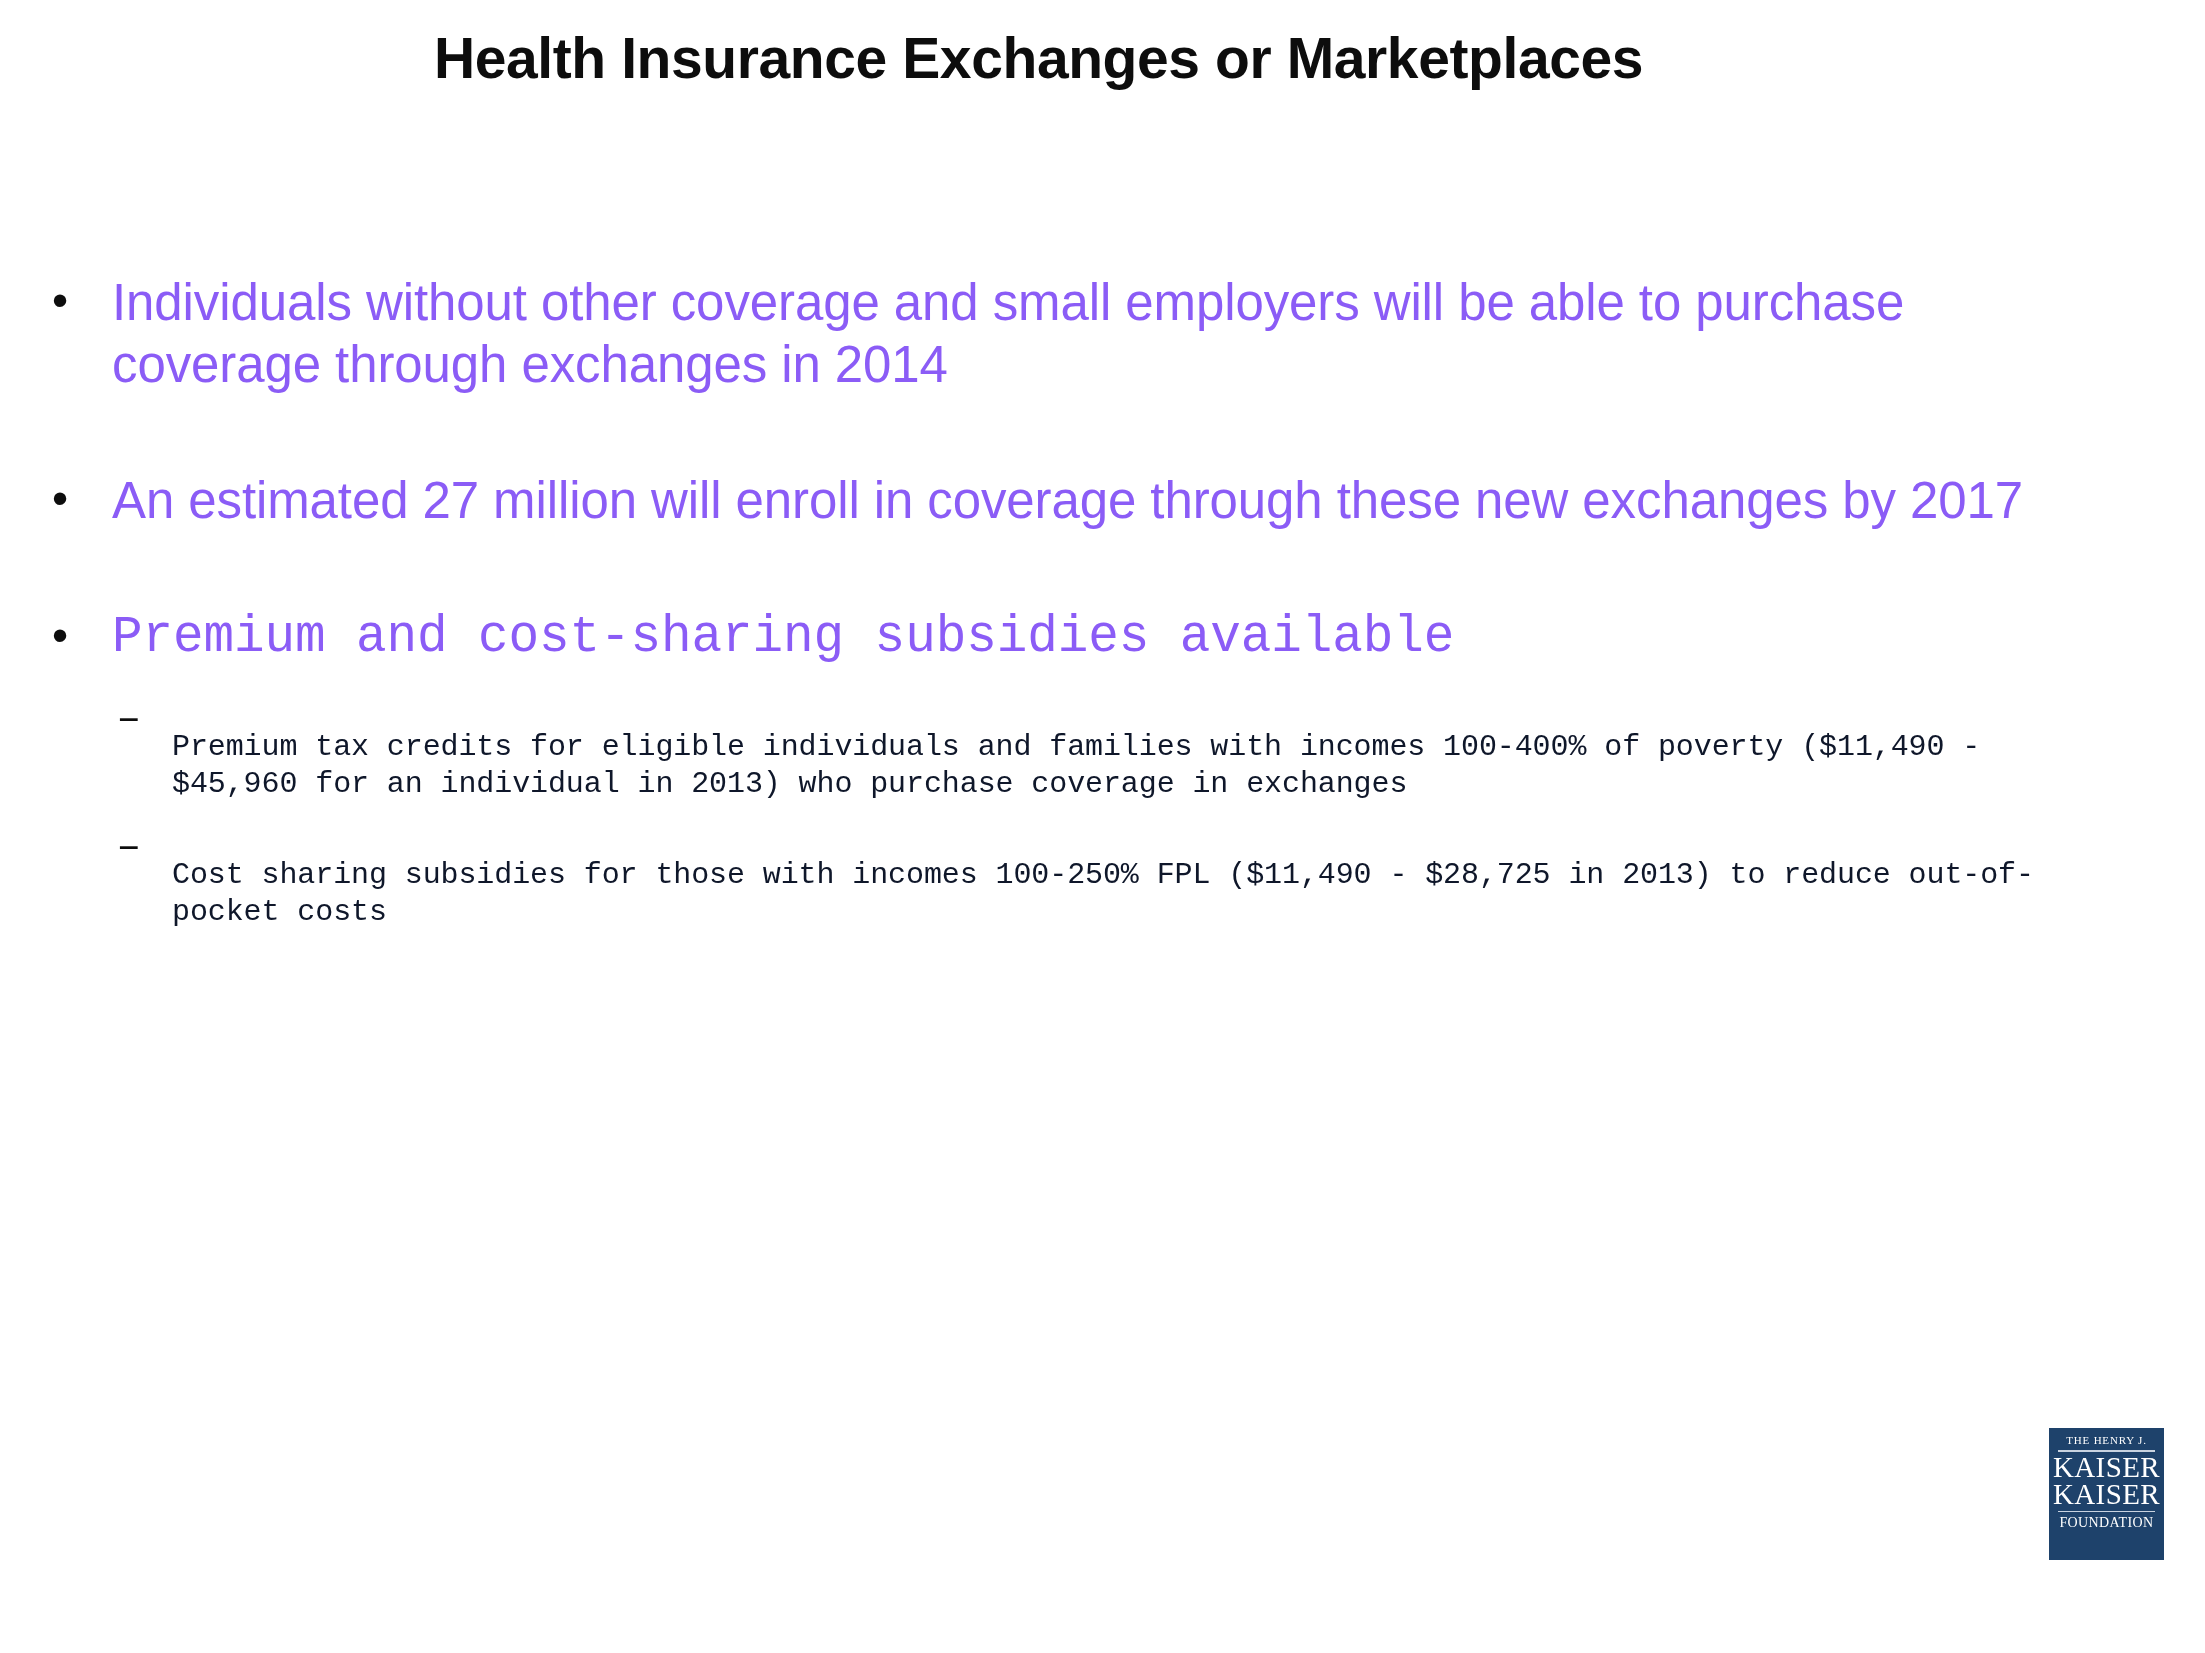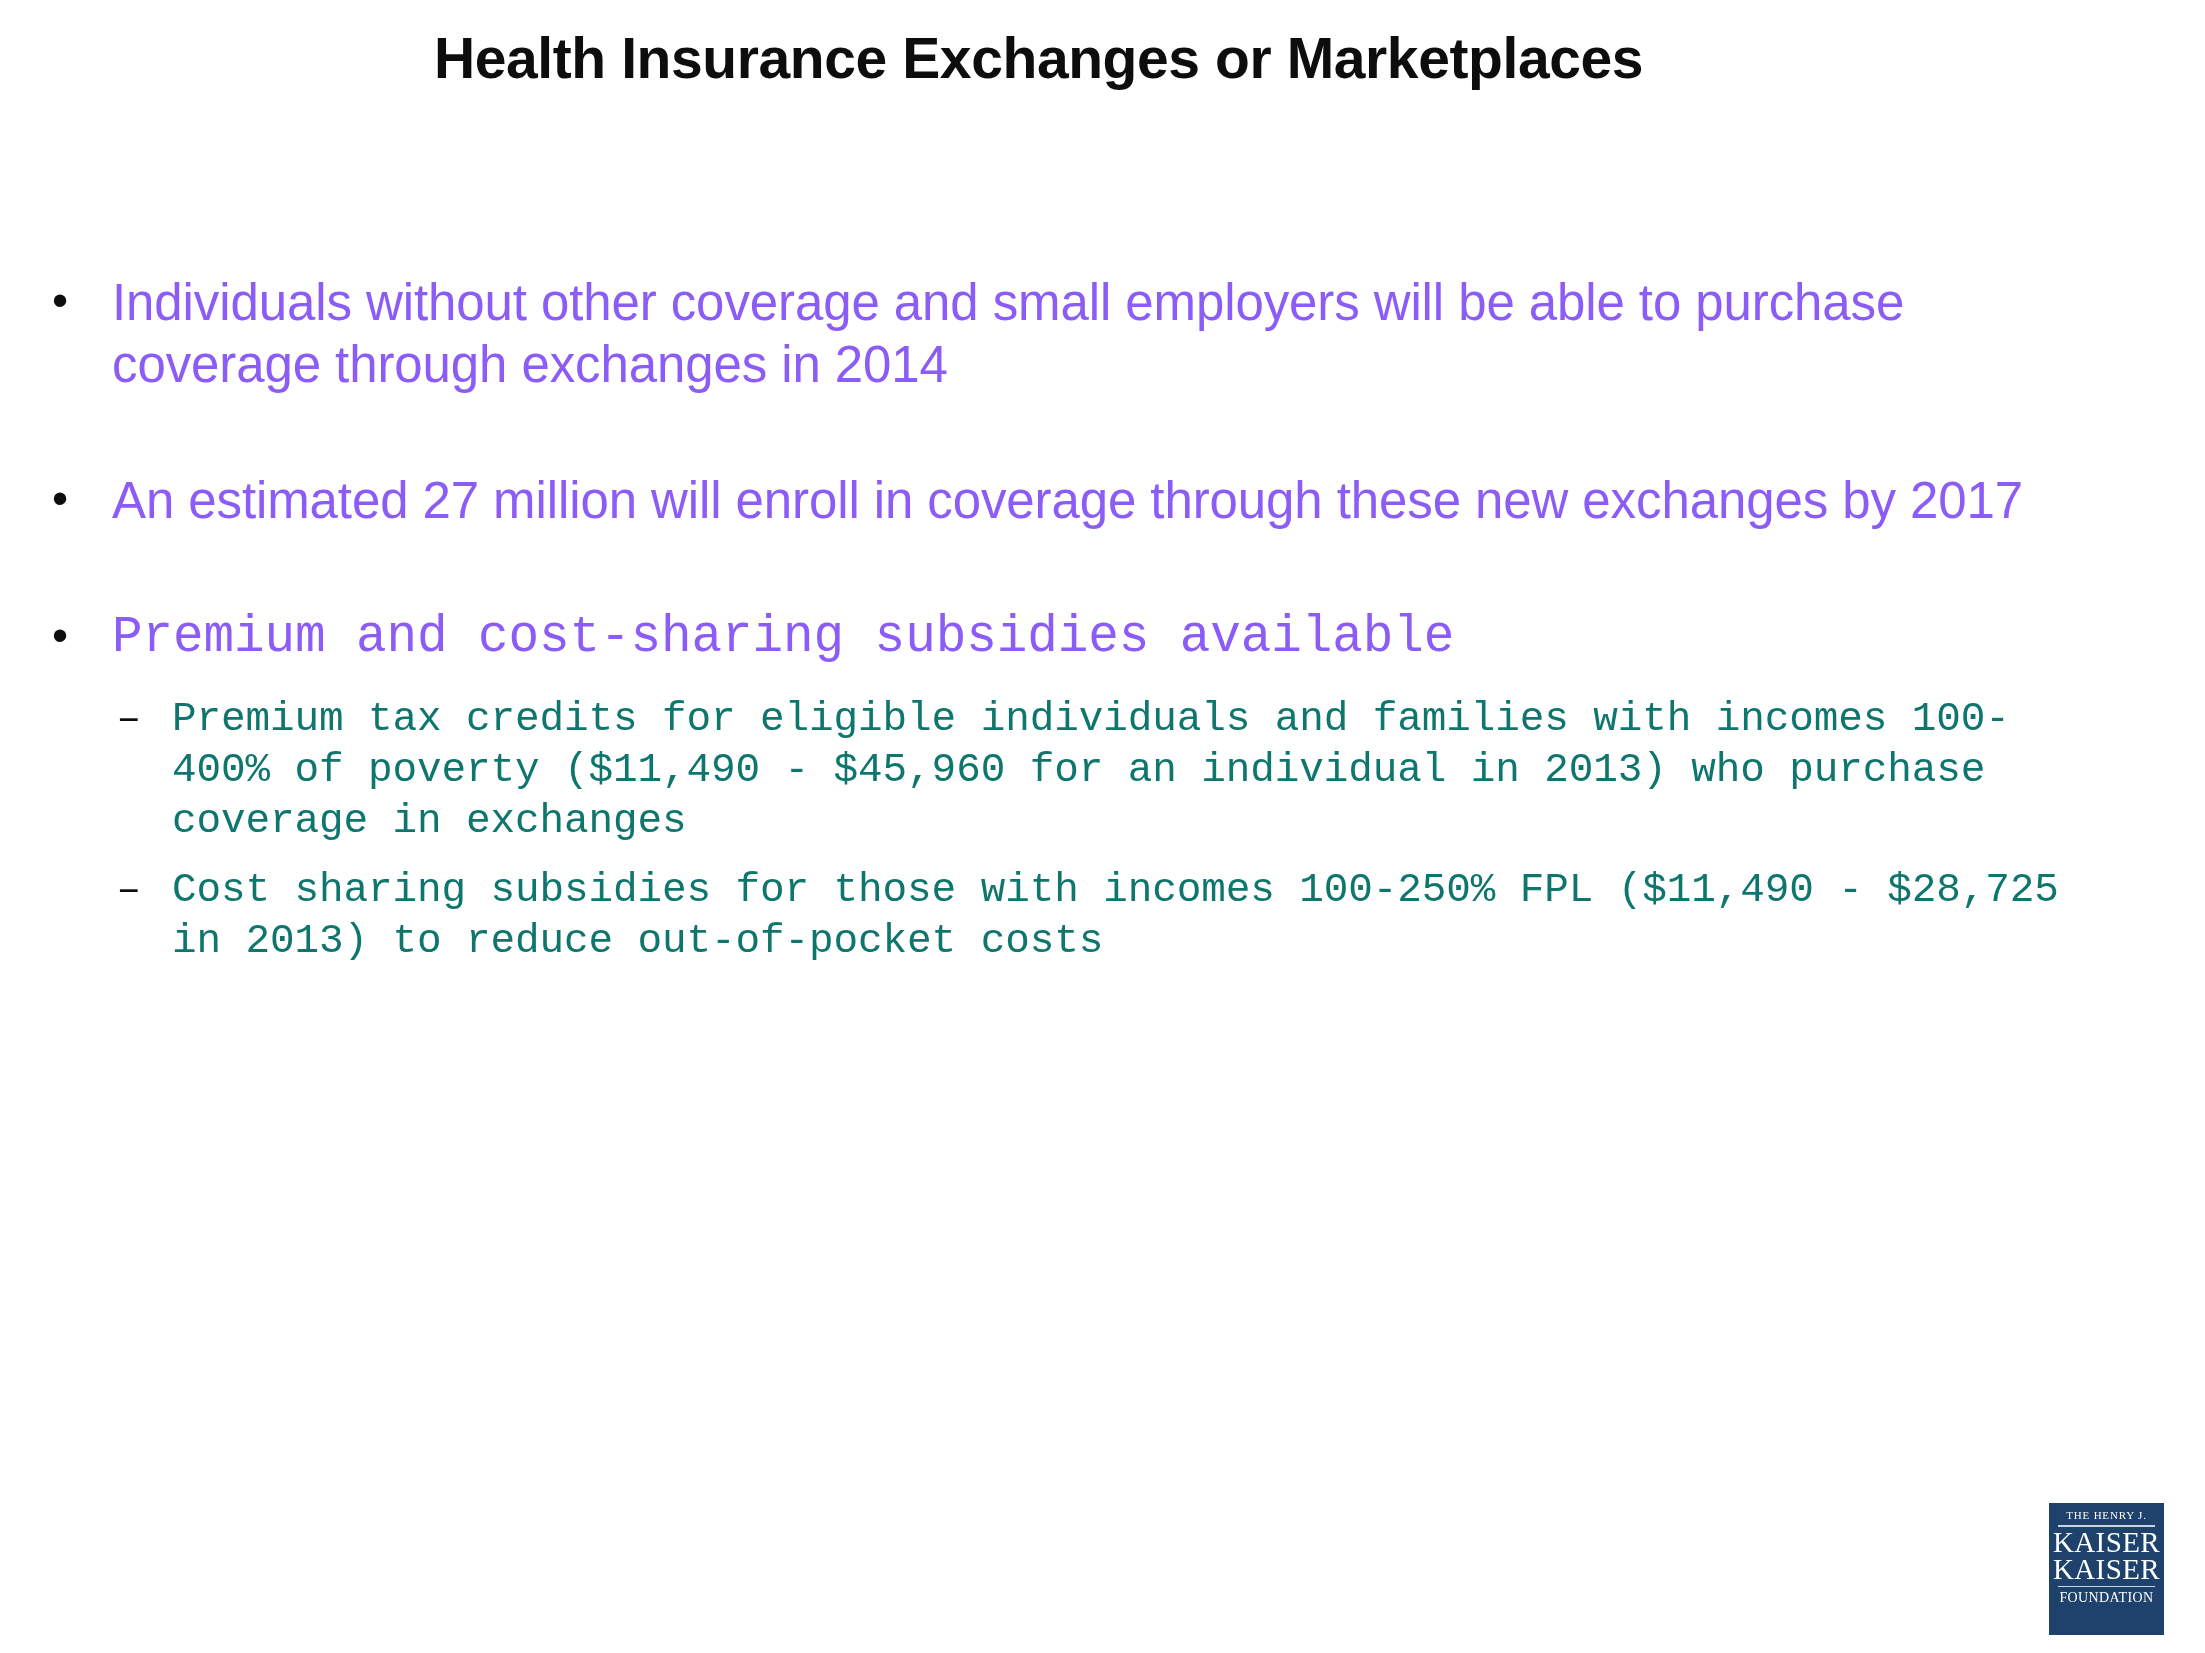--- a/index.html
+++ b/index.html
@@ -89,32 +89,33 @@
     flex: 0 0 auto;
     width: 60px;
     font-size: 41px;
     line-height: 1.24;
     padding-left: 4.4px;
     box-sizing: border-box;
     color: #0d0d0d;
   }
   .text-l2 {
     flex: 1 1 auto;
-    font-size: 41px;
+    font-size: 30px;
     line-height: 1.24;
     letter-spacing: -0.1px;
-    color: #0f766e;
+    color: #0f172a;
     max-width: 1933px;
+    margin-top: 35px;
   }
 
   
   .kff-logo {
     position: absolute;
     left: 2049px;
-    top: 1503px;
+    top: 1428px;
     width: 115px;
     height: 132px;
     background: #1e426b;
     box-sizing: border-box;
     padding: 7.4px 6.6px 6.6px 6.6px;
     display: flex;
     flex-direction: column;
     align-items: center;
     justify-content: flex-start;
     font-family: "Liberation Serif", serif;

